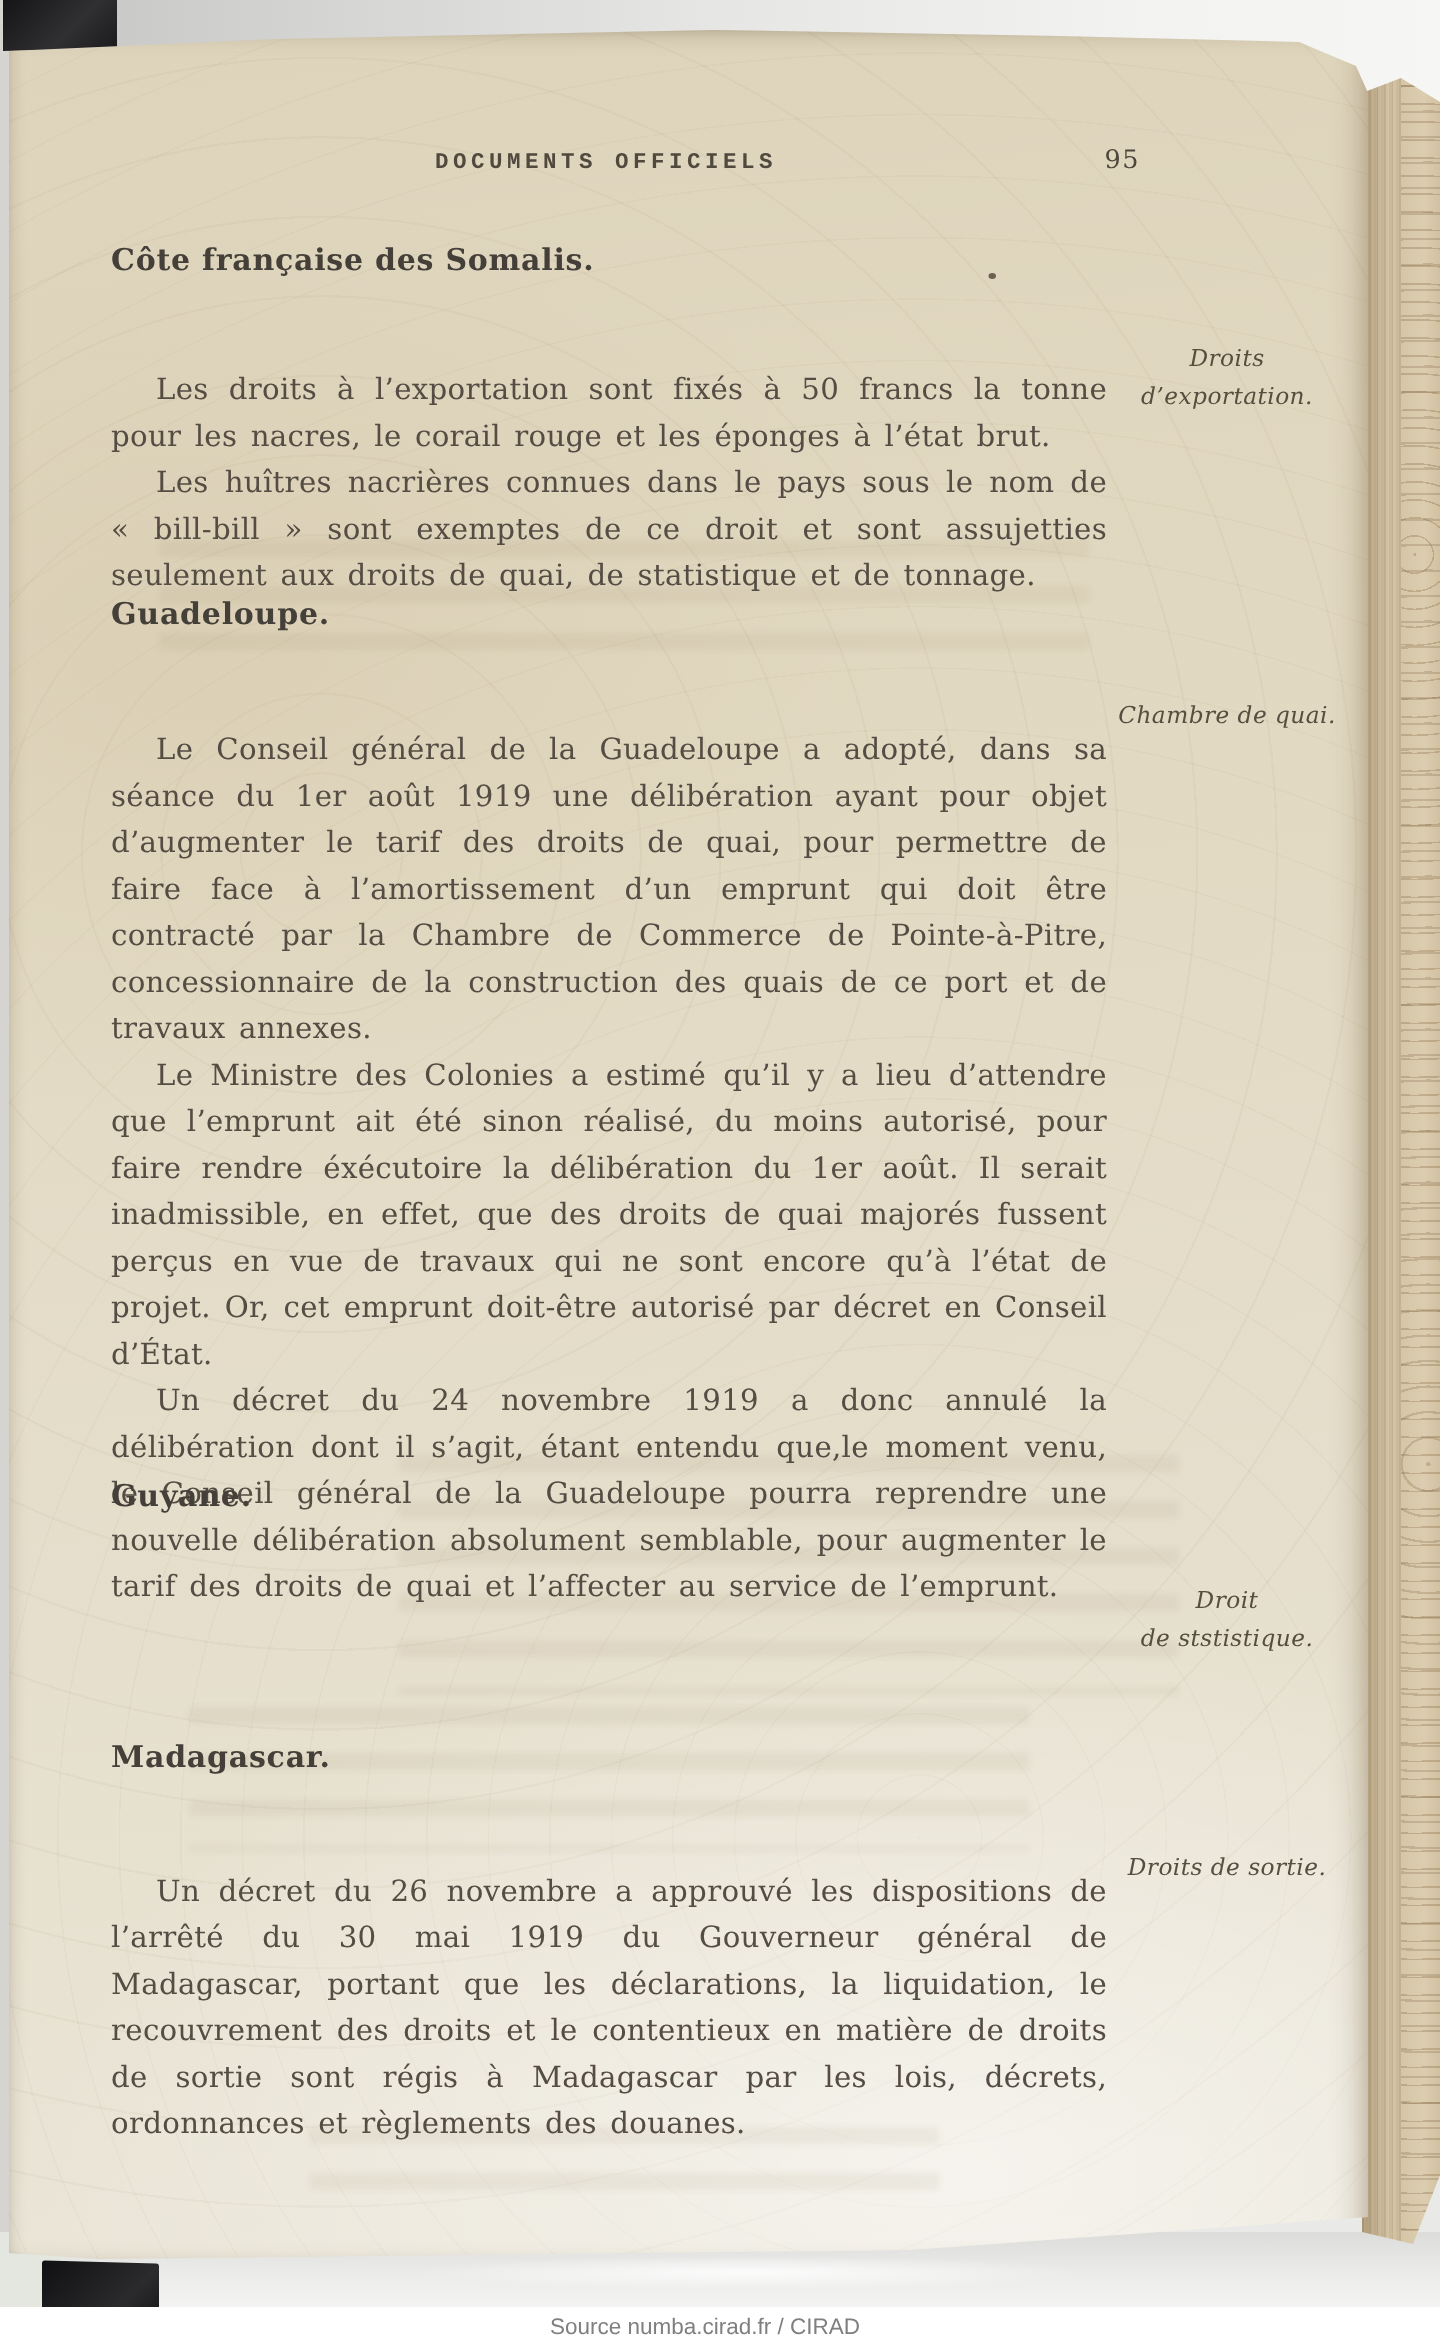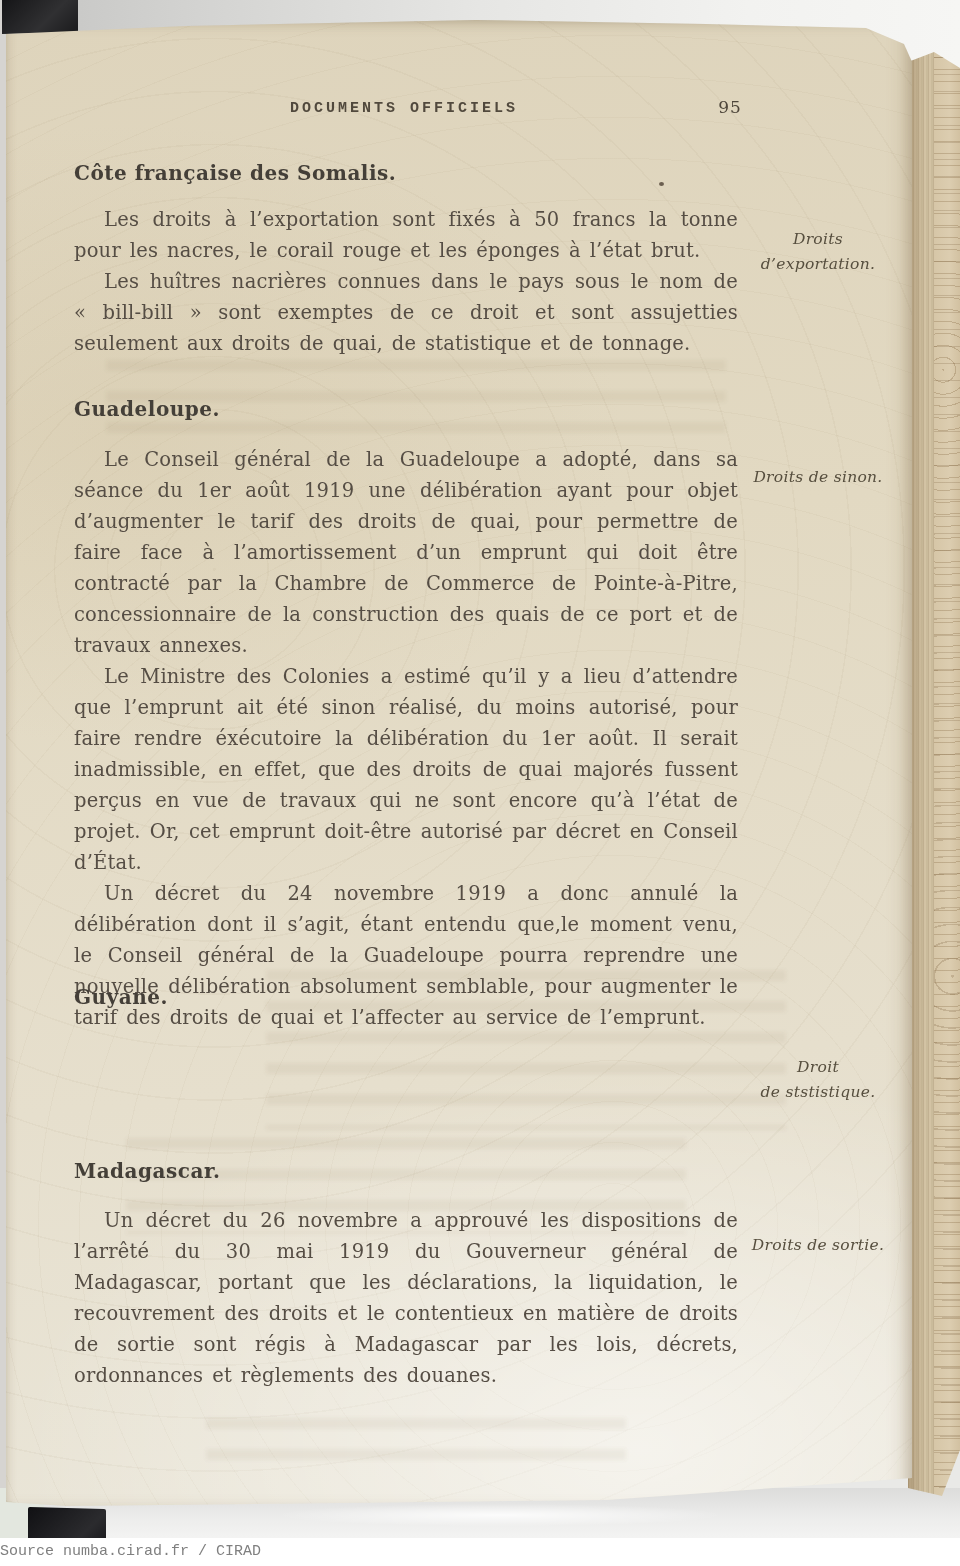--- a/index.html
+++ b/index.html
@@ -54,35 +54,35 @@
       inset 5px 0 12px -6px rgba(120,100,70,.28),
       inset 0 10px 16px -10px rgba(110,95,70,.5);}
 
   
   .bleed{filter:blur(2px);opacity:.75;
     background:repeating-linear-gradient(180deg,rgba(128,108,76,.10) 0 11px,rgba(128,108,76,0) 11px 31px);}
 
   
   .running-header{left:62px;top:82px;width:672px;text-align:center;
     font-size:15px;font-weight:bold;letter-spacing:3px;color:#51493d;font-family:Liberation Mono, monospace;}
-  .page-number{left:694px;top:79px;width:60px;text-align:center;
+  .page-number{left:694px;top:79px;width:60px;text-align:right;
     font-size:17px;letter-spacing:1px;color:#4e463b;}
   .section-heading{left:68px;width:664px;text-align:left;
     font-size:20px;font-weight:bold;letter-spacing:.5px;color:#443f38;}
   .body-block{left:68px;width:664px;color:#554d44;
-    font-size:19.5px;line-height:31px;word-spacing:2.5px;letter-spacing:.2px;}
+    font-size:19.5px;line-height:31px;word-spacing:2.5px;letter-spacing:.2px;margin-top:40px;}
   .body-block p{margin:0;text-indent:30px;text-align:justify;text-align-last:left;}
   .margin-note{left:736px;width:152px;text-align:center;white-space:pre-line;
     font-style:italic;font-size:15.5px;line-height:25px;color:#564e3e;letter-spacing:.3px;margin-top:21px;}
   .ink-dot{left:653px;top:164px;width:5px;height:4px;border-radius:50%;background:#6b5f50;}
 
   
   .source-bar{left:0;top:1538px;width:960px;height:28px;background:#ffffff;z-index:5;
-    font-family:Liberation Mono, monospace;font-size:15px;color:#7f7f7f;
-    text-align:left;line-height:28px;box-sizing:border-box;padding-right:20px;}
+    font-family:Liberation Sans, sans-serif;font-size:15px;color:#7f7f7f;
+    text-align:center;line-height:28px;box-sizing:border-box;padding-right:20px;}
 </style>
 </head>
 <body>
 
 <div class="abs bg-top"></div>
 <div class="abs bg-left"></div>
 <div class="abs bg-bottom"></div>
 <div class="abs bg-bottom-wrinkle"></div>
 <div class="abs bg-bottom-left"></div>
 <div class="abs clamp-top"></div>
@@ -112,21 +112,21 @@
   </div>
   <div class="abs margin-note" style="top:188px;">Droits
 d’exportation.</div>
 
   <div class="abs section-heading" style="top:379px;">Guadeloupe.</div>
   <div class="abs body-block" style="top:426px;">
     <p>Le Conseil général de la Guadeloupe a adopté, dans sa séance du 1er août 1919 une délibération ayant pour objet d’augmenter le tarif des droits de quai, pour permettre de faire face à l’amortissement d’un emprunt qui doit être contracté par la Chambre de Commerce de Pointe-à-Pitre, concessionnaire de la construction des quais de ce port et de travaux annexes.</p>
     <p>Le Ministre des Colonies a estimé qu’il y a lieu d’attendre que l’emprunt ait été sinon réalisé, du moins autorisé, pour faire rendre éxécutoire la délibération du 1er août. Il serait inadmissible, en effet, que des droits de quai majorés fussent perçus en vue de travaux qui ne sont encore qu’à l’état de projet. Or, cet emprunt doit-être autorisé par décret en Conseil d’État.</p>
     <p>Un décret du 24 novembre 1919 a donc annulé la délibération dont il s’agit, étant entendu que,le moment venu, le Conseil général de la Guadeloupe pourra reprendre une nouvelle délibération absolument semblable, pour augmenter le tarif des droits de quai et l’affecter au service de l’emprunt.</p>
   </div>
-  <div class="abs margin-note" style="top:426px;">Droits de sinon.</div>
+  <div class="abs margin-note" style="top:426px;">Chambre de quai.</div>
 
   <div class="abs section-heading" style="top:951px;margin-top:16px;">Guyane.</div>
   <div class="abs margin-note" style="top:1016px;">Droit
 de ststistique.</div>
 
   <div class="abs section-heading" style="top:1141px;">Madagascar.</div>
   <div class="abs body-block" style="top:1187px;">
     <p>Un décret du 26 novembre a approuvé les dispositions de l’arrêté du 30 mai 1919 du Gouverneur général de Madagascar, portant que les déclarations, la liquidation, le recouvrement des droits et le contentieux en matière de droits de sortie sont régis à Madagascar par les lois, décrets, ordonnances et règlements des douanes.</p>
   </div>
   <div class="abs margin-note" style="top:1194px;">Droits de sortie.</div>

